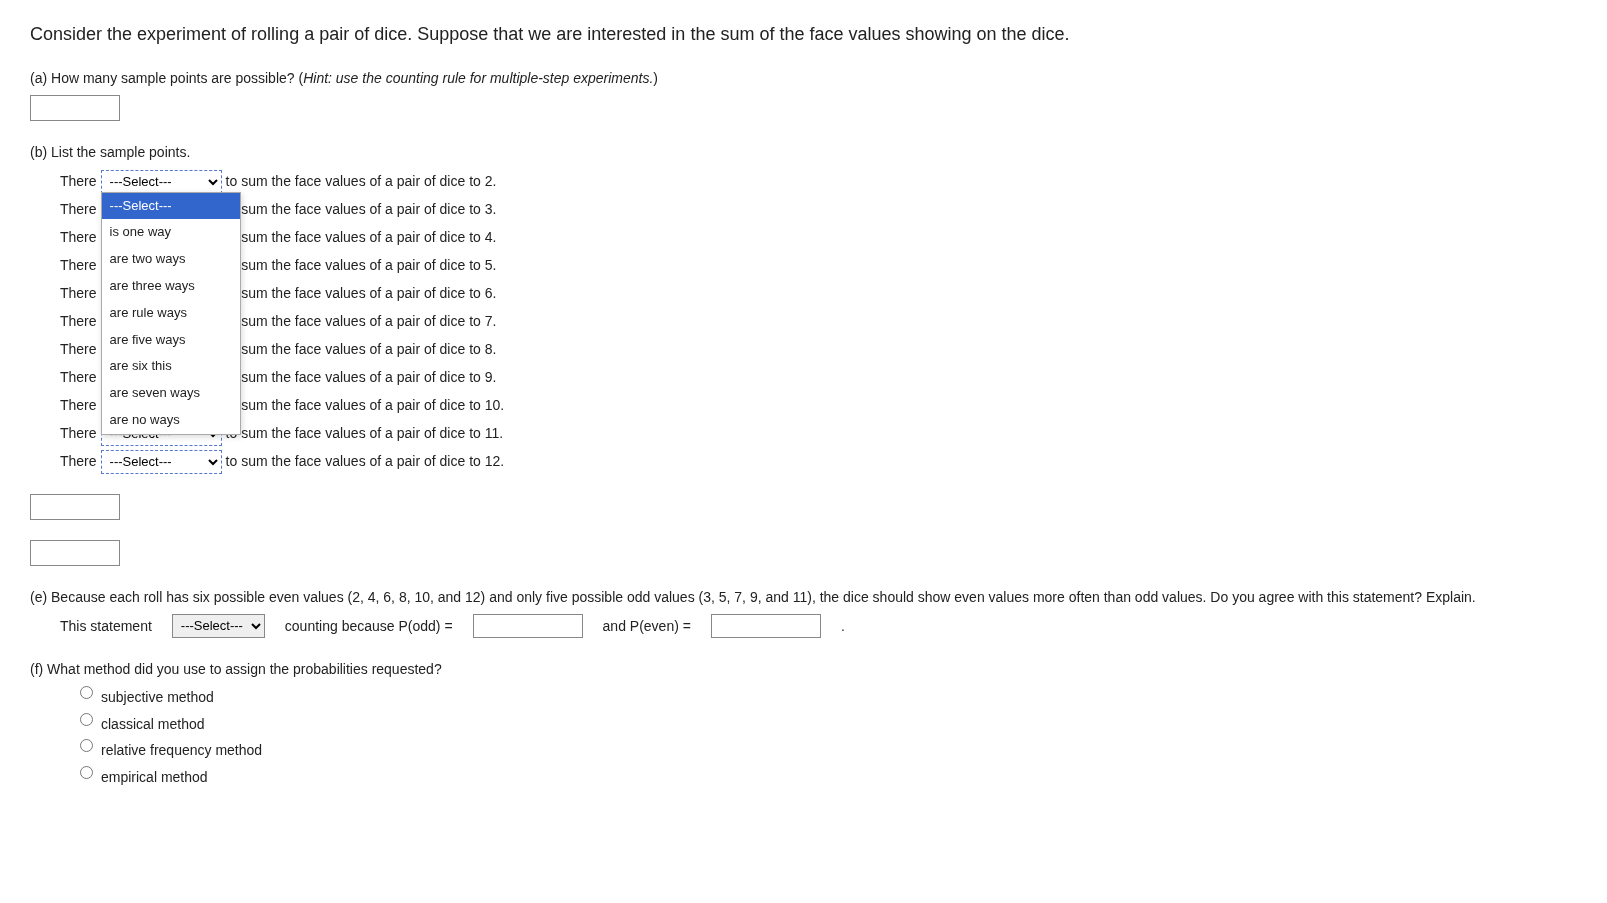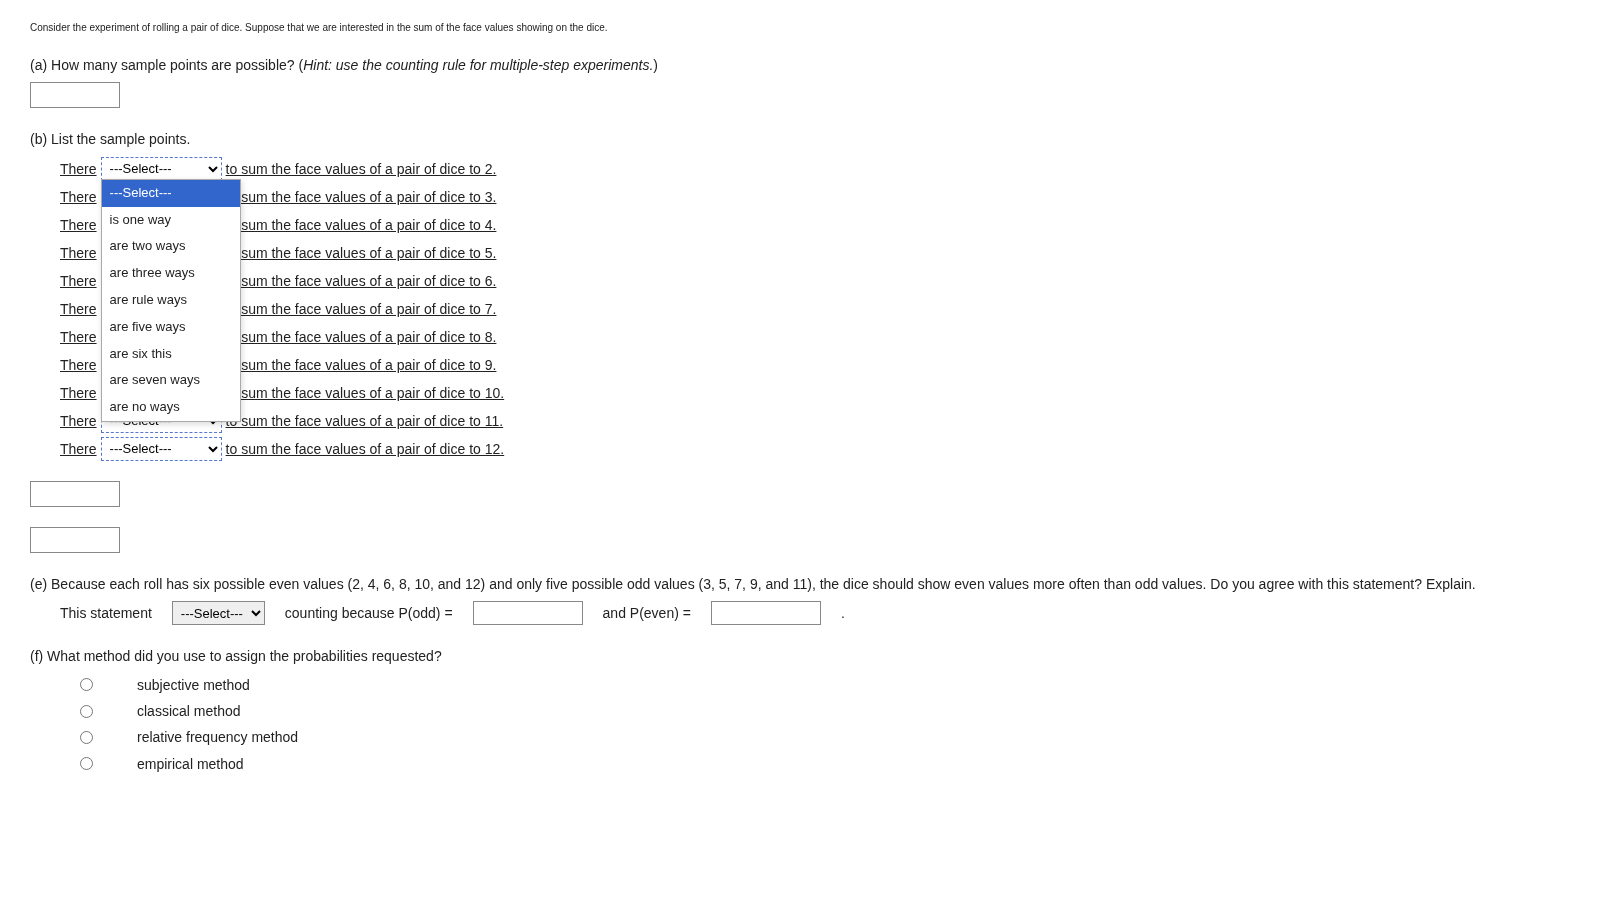--- a/index.html
+++ b/index.html
@@ -6,21 +6,21 @@
     body {
       font-family: Arial, sans-serif;
       font-size: 14px;
       color: #222;
       background: #fff;
       padding: 20px 30px;
       line-height: 1.6;
     }
     .intro-text {
       margin-bottom: 18px;
-      font-size: 10px;
+      font-size: 18px;
     }
     .question-block {
       margin-bottom: 20px;
     }
     .question-label {
       font-weight: normal;
       margin-bottom: 6px;
     }
     .question-label em {
       font-style: italic;
@@ -74,37 +74,35 @@
       color: #fff;
     }
     .row-line {
       display: flex;
       align-items: center;
       margin-bottom: 4px;
       flex-wrap: wrap;
     }
     .row-line span {
       margin-right: 4px;
-      text-decoration: underline;
     }
     .row-line .select-dropdown {
       margin-right: 4px;
     }
     .highlight-orange {
       color: #cc6600;
       font-weight: normal;
     }
     .radio-group {
       margin-left: 50px;
     }
     .radio-row {
       display: flex;
-      align-items: center;
+      align-items: flex-start;
       margin-bottom: 4px;
-      gap: 36px;
     }
     .radio-row input[type="radio"] {
       margin-right: 8px;
     }
     .inline-input {
       width: 110px;
       height: 24px;
       border: 1px solid #888;
       padding: 2px 4px;
       font-size: 13px;

